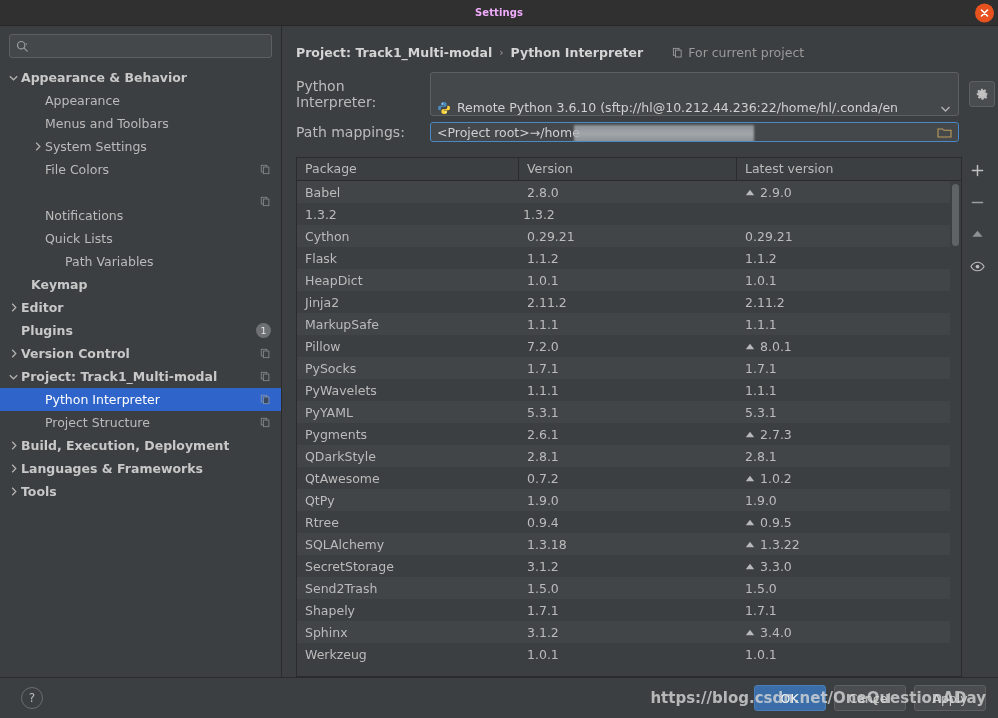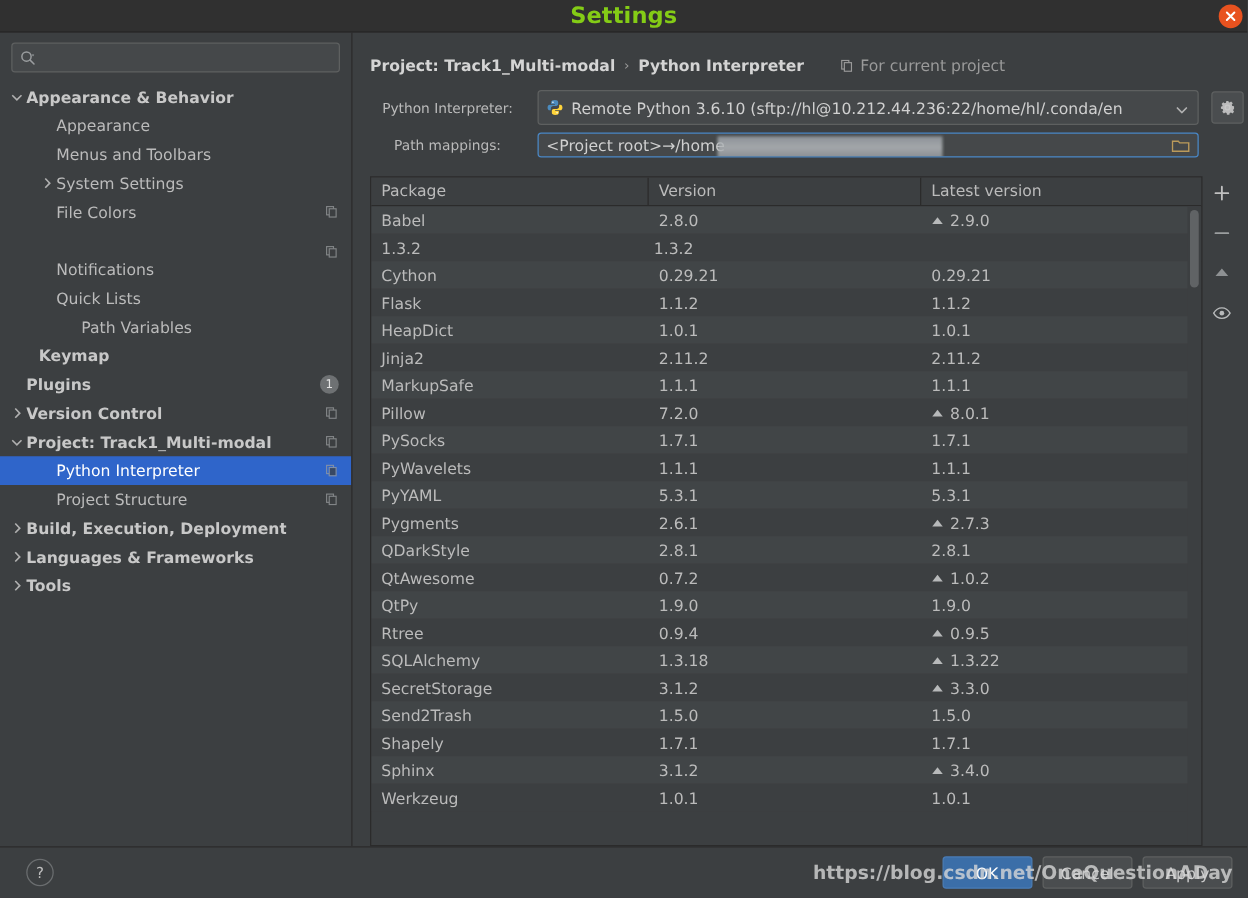--- a/index.html
+++ b/index.html
@@ -19,23 +19,23 @@
   .titlebar {
     height: 26px;
     background: #303030;
     display: flex;
     align-items: center;
     justify-content: center;
     position: relative;
     border-bottom: 1px solid #262626;
   }
   .titlebar-title {
-    font-size: 18px;
+    font-size: 10px;
     font-weight: bold;
-    color: #84cc16;
+    color: #f0abfc;
     letter-spacing: .1px;
   }
   .close-btn {
     position: absolute;
     right: 4px;
     top: 50%;
     transform: translateY(-50%);
     width: 19px; height: 19px;
     border-radius: 50%;
     background: #e8521f;
@@ -152,31 +152,31 @@
     font-size: 12.5px;
   }
 
   .form-row {
     display: flex;
     align-items: center;
     padding-left: 14px;
     gap: 10px;
     margin-top: 6px;
   }
-  .form-label { width: 124px; color: #bbbbbb; font-size: 11px; text-align: center; }
+  .form-label { width: 124px; color: #bbbbbb; font-size: 14px; }
 
   .combo {
     flex: 1;
-    height: 28px;
+    height: 44px;
     max-width: 529px;
     background: #45484a;
     border: 1px solid #5e6060;
     border-radius: 3px;
     display: flex;
-    align-items: center;
+    align-items: flex-end;
     padding: 0 4px 0 6px;
     gap: 6px;
     overflow: hidden;
     cursor: pointer;
   }
   .combo-text {
     flex: 1;
     white-space: nowrap;
     overflow: hidden;
     color: #d0d0d0;
@@ -443,20 +443,28 @@
         </div>
         <div class="tree-row" style="padding-left: 30px; margin-left: 20px;">
           <span class="arrow"></span>
           <span class="tree-label">Path Variables</span>
         </div>
         <div class="tree-row bold" style="padding-left: 16px;">
           <span class="arrow"></span>
           <span class="tree-label">Keymap</span>
         </div>
         <div class="tree-row bold" style="padding-left: 6px;">
+          <span class="arrow">
+            <svg width="6" height="9" viewBox="0 0 6 9">
+              <path d="M1.2 0.8 L4.8 4.5 L1.2 8.2" fill="none" stroke="#b0b0b0" stroke-width="1.3"></path>
+            </svg>
+          </span>
+          <span class="tree-label">Editor</span>
+        </div>
+        <div class="tree-row bold" style="padding-left: 6px;">
           <span class="arrow"></span>
           <span class="tree-label">Plugins</span>
           <span class="badge">1</span>
         </div>
         <div class="tree-row bold" style="padding-left: 6px;">
           <span class="arrow">
             <svg width="6" height="9" viewBox="0 0 6 9">
               <path d="M1.2 0.8 L4.8 4.5 L1.2 8.2" fill="none" stroke="#b0b0b0" stroke-width="1.3"></path>
             </svg>
           </span>

